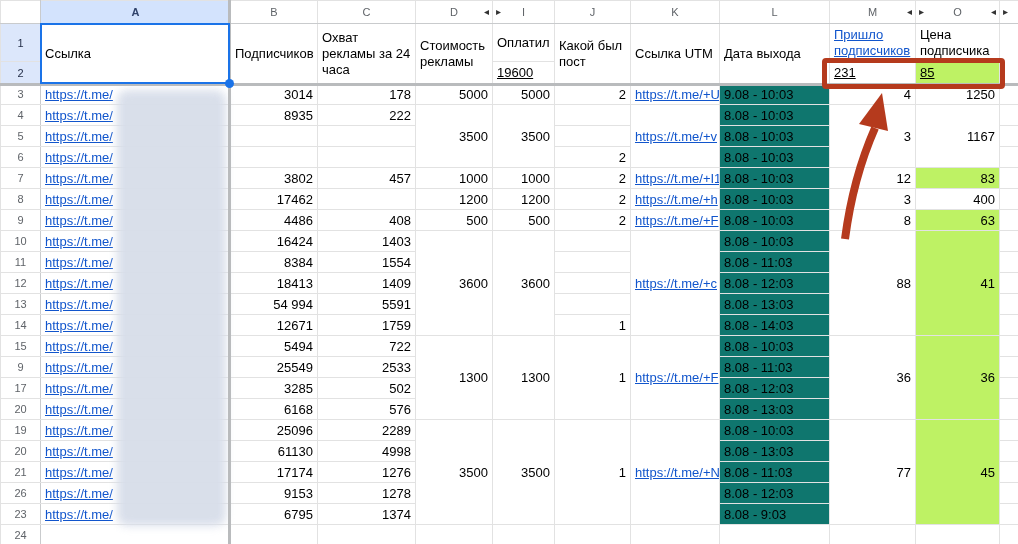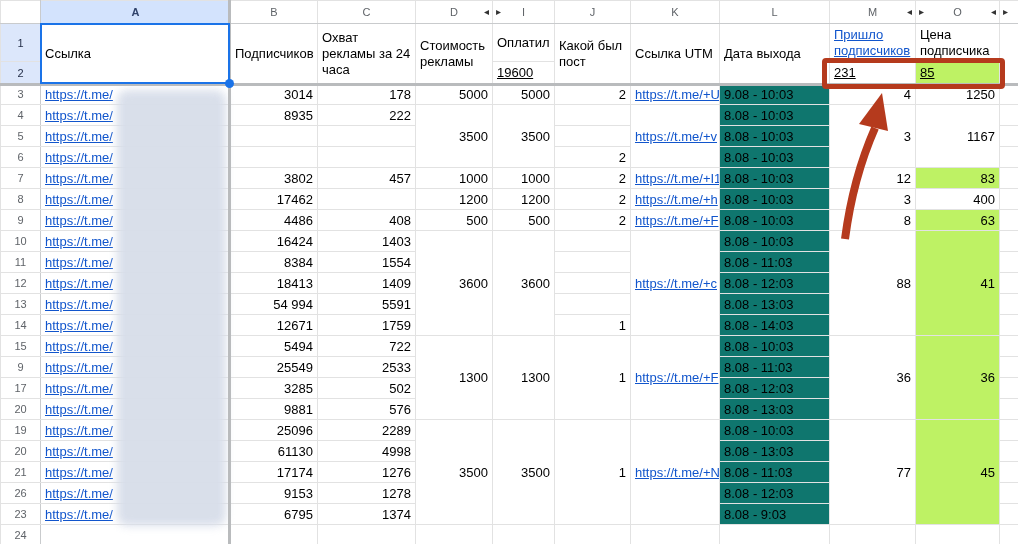--- a/index.html
+++ b/index.html
@@ -267,21 +267,21 @@
           <td class="rh">17</td>
           <td class="ca"><span class="lnk">https://t.me/</span></td>
           <td class="num">3285</td>
           <td class="num">502</td>
           <td class="green-l">8.08 - 12:03</td>
           <td></td>
         </tr>
         <tr>
           <td class="rh">20</td>
           <td class="ca"><span class="lnk">https://t.me/</span></td>
-          <td class="num">9881</td>
+          <td class="num">6168</td>
           <td class="num">576</td>
           <td class="green-l">8.08 - 13:03</td>
           <td></td>
         </tr>
         <tr>
           <td class="rh">19</td>
           <td class="ca"><span class="lnk">https://t.me/</span></td>
           <td class="num">25096</td>
           <td class="num">2289</td>
           <td rowspan="5" class="num">3500</td>

